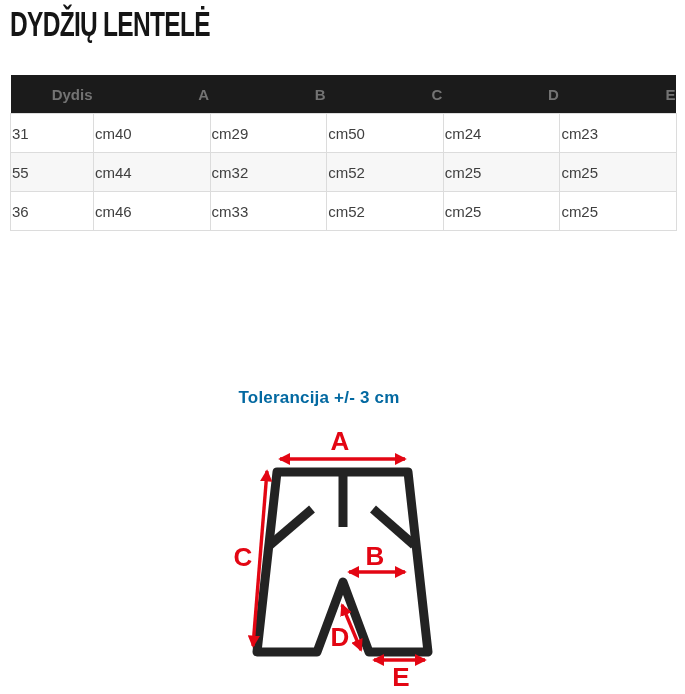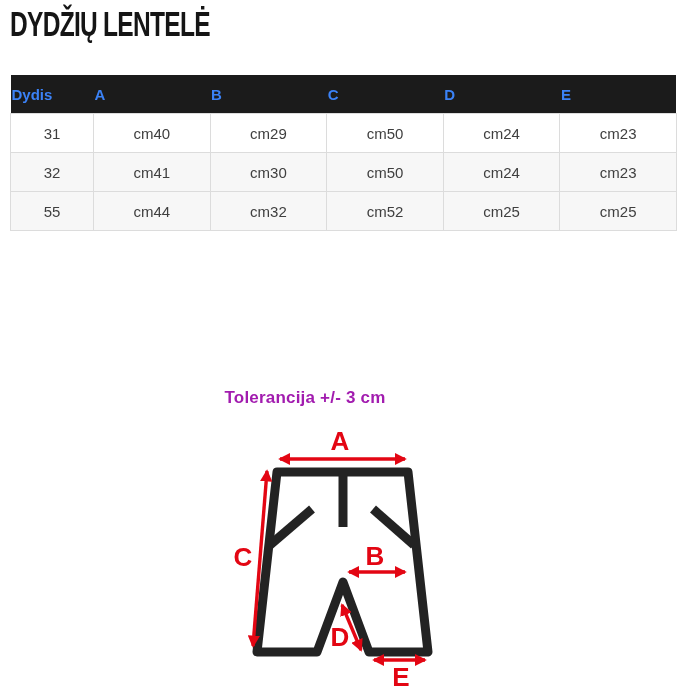--- a/index.html
+++ b/index.html
@@ -11,31 +11,31 @@
     position:absolute;left:10px;top:5px;margin:0;
     font-size:35px;line-height:1.1;font-weight:900;color:#151515;
     letter-spacing:-1px;white-space:nowrap;
     transform:scaleX(0.70);transform-origin:left top;
   }
   table.size-table{
     position:absolute;left:10px;top:75px;width:666px;
     border-collapse:collapse;table-layout:fixed;
   }
   table.size-table th{
-    background:#1b1b1b;color:#3b82f6;height:36px;
-    font-size:15px;font-weight:700;text-align:left;border:0;
+    background:#1b1b1b;color:#737373;height:36px;
+    font-size:15px;font-weight:700;text-align:right;border:0;
   }
   table.size-table td{
     height:36px;border:1px solid #dcdcdc;background:#ffffff;
-    color:#3f3f3f;font-size:15px;text-align:center;vertical-align:middle;
+    color:#3f3f3f;font-size:15px;text-align:left;vertical-align:middle;
   }
   table.size-table tr.alt td{background:#f7f7f7;}
   .tolerance-note{
     position:absolute;left:0;top:388px;width:610px;text-align:center;
-    font-size:17px;font-weight:700;color:#a21caf;letter-spacing:0.2px;
+    font-size:17px;font-weight:700;color:#0369a1;letter-spacing:0.2px;padding-left:14px;
   }
   svg.diagram{position:absolute;left:0;top:0;}
   .measure-label{
     font-family:"Liberation Sans", sans-serif;
     font-size:26px;font-weight:900;fill:#e30613;
   }
 </style>
 </head>
 <body>
 
@@ -65,31 +65,31 @@
     <tbody>
       <tr>
         <td>31</td>
         <td>cm40</td>
         <td>cm29</td>
         <td>cm50</td>
         <td>cm24</td>
         <td>cm23</td>
       </tr>
       <tr class="alt">
-        <td>32</td>
-        <td>cm41</td>
-        <td>cm30</td>
-        <td>cm50</td>
-        <td>cm24</td>
-        <td>cm23</td>
-      </tr>
-      <tr class="alt">
         <td>55</td>
         <td>cm44</td>
         <td>cm32</td>
+        <td>cm52</td>
+        <td>cm25</td>
+        <td>cm25</td>
+      </tr>
+      <tr>
+        <td>36</td>
+        <td>cm46</td>
+        <td>cm33</td>
         <td>cm52</td>
         <td>cm25</td>
         <td>cm25</td>
       </tr>
     </tbody>
   </table>
 
   <div class="tolerance-note">Tolerancija +/- 3 cm</div>
 
   <svg class="diagram" width="685" height="694" viewBox="0 0 685 694">

